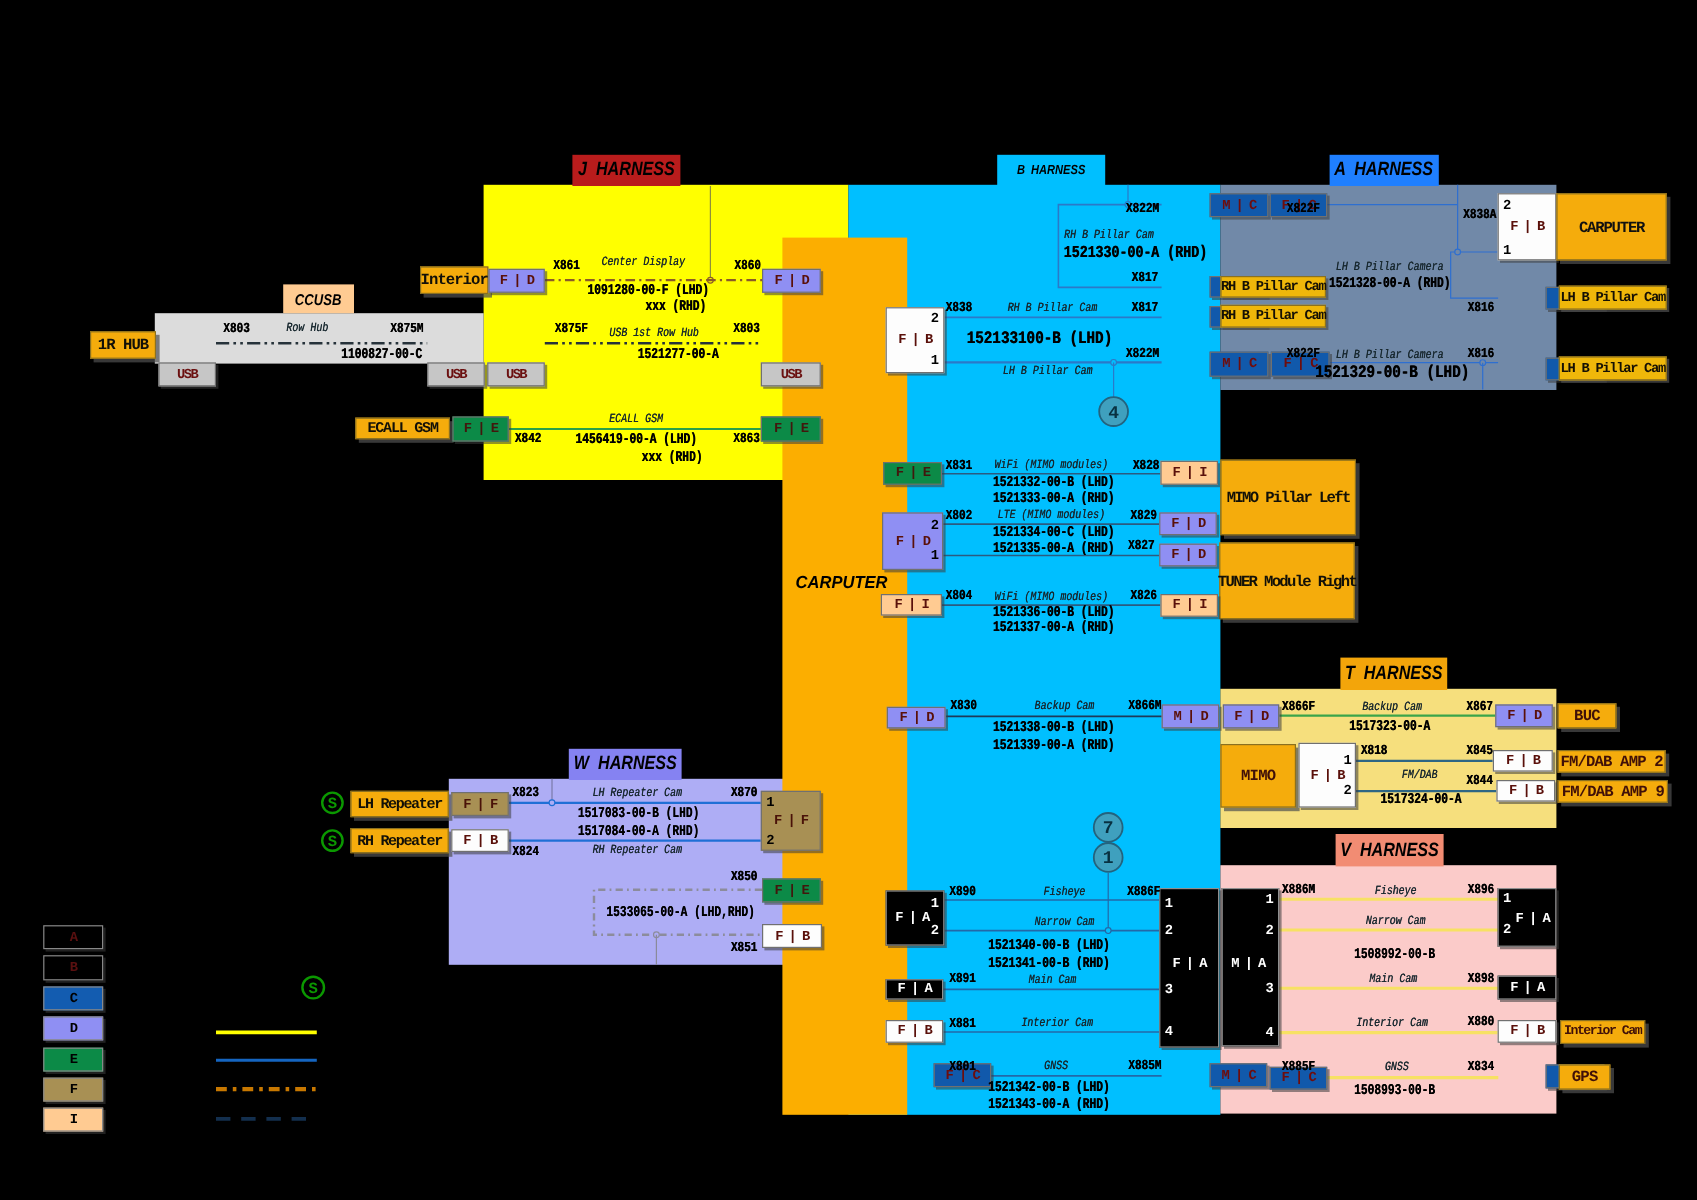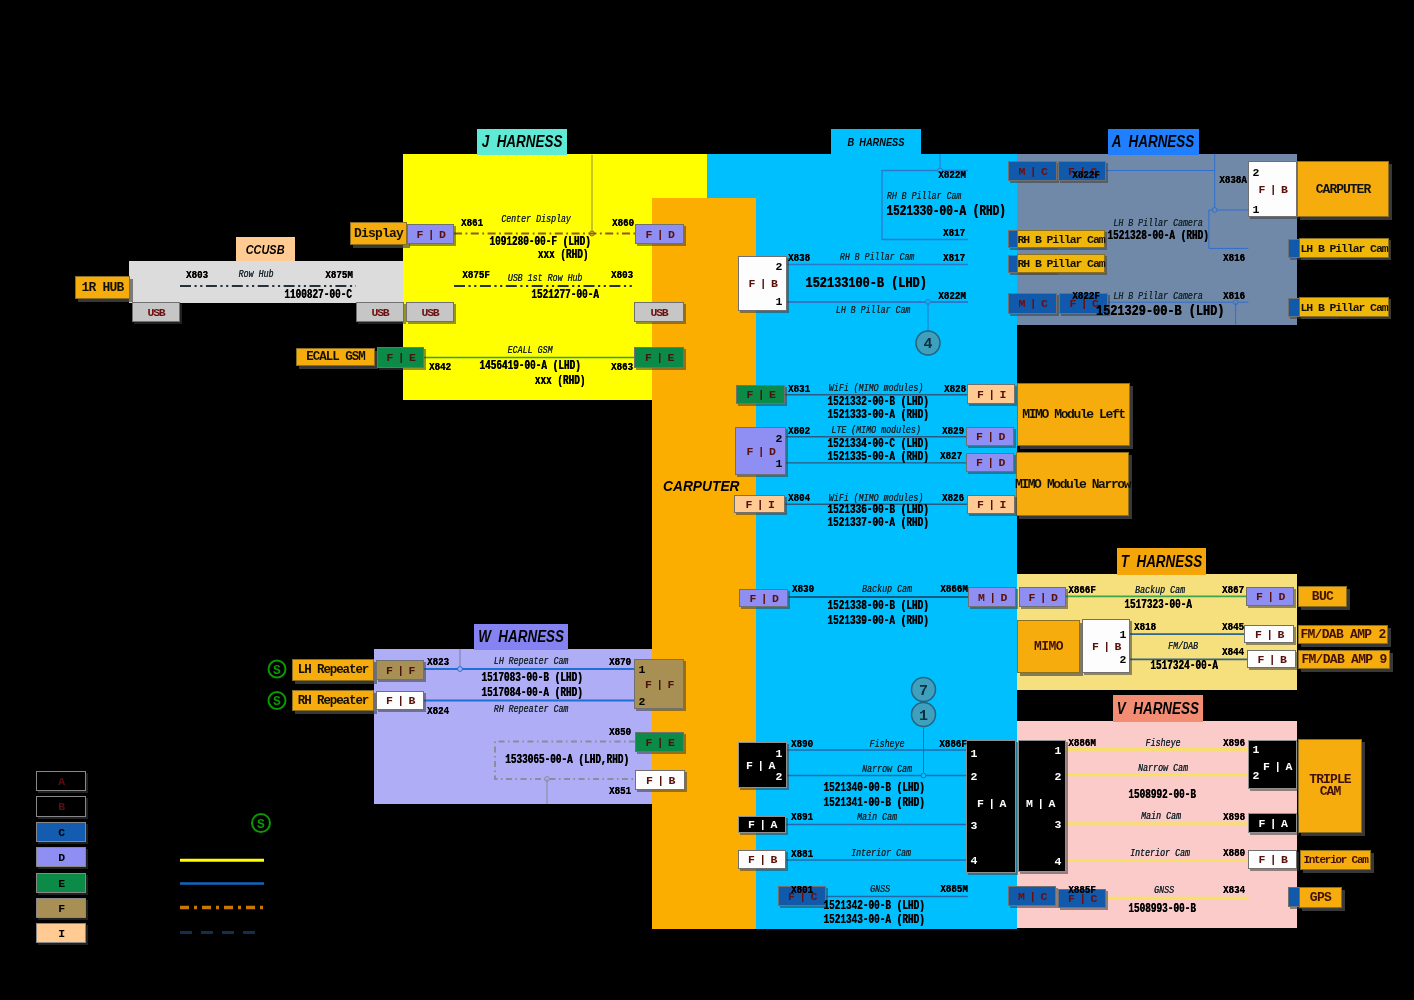--- a/index.html
+++ b/index.html
@@ -37,21 +37,21 @@
 <div id="c">
 
 <div class="b" style="left:403px;top:154px;width:304px;height:246px;background:#FFFF00;"></div>
 <div class="b" style="left:707px;top:154px;width:310px;height:775px;background:#00BFFF;"></div>
 <div class="b" style="left:1017px;top:154px;width:280px;height:171px;background:#7189A8;"></div>
 <div class="b" style="left:1017px;top:574px;width:280px;height:116px;background:#F6DF7D;"></div>
 <div class="b" style="left:1017px;top:721px;width:280px;height:207px;background:#FBCBC9;"></div>
 <div class="b" style="left:374px;top:649px;width:279px;height:155px;background:#AEADF5;"></div>
 <div class="b" style="left:129px;top:261px;width:274px;height:42px;background:#DCDCDC;"></div>
 <div class="b" style="left:652px;top:198px;width:104px;height:731px;background:#FCAE00;"></div>
-<div class="tab" style="left:477px;top:129px;width:90px;height:26px;background:#5eead4;font-size:16px;">
+<div class="tab" style="left:477px;top:129px;width:90px;height:26px;background:#b91c1c;font-size:16px;">
       <span>J  HARNESS</span>
     </div>
 <div class="tab" style="left:831px;top:129px;width:90px;height:26px;background:#00BFFF;font-size:11px;">
       <span>B  HARNESS</span>
     </div>
 <div class="tab" style="left:1108px;top:129px;width:91px;height:26px;background:#1F7FFF;font-size:16px;">
       <span>A  HARNESS</span>
     </div>
 <div class="tab" style="left:1117px;top:548px;width:89px;height:27px;background:#F3A50A;font-size:16px;">
       <span>T  HARNESS</span>
@@ -125,21 +125,21 @@
 <text x="277" y="673.5" text-anchor="middle" font-family="Liberation Mono" font-size="13" font-weight="bold" fill="#0B9800">S</text>
 <circle cx="277" cy="700.5" r="8.5" fill="none" stroke="#0B9800" stroke-width="2"></circle>
 <text x="277" y="705.0" text-anchor="middle" font-family="Liberation Mono" font-size="13" font-weight="bold" fill="#0B9800">S</text>
 <circle cx="261" cy="823" r="9" fill="none" stroke="#0B9800" stroke-width="2"></circle>
 <text x="261" y="827.5" text-anchor="middle" font-family="Liberation Mono" font-size="13" font-weight="bold" fill="#0B9800">S</text>
 <line x1="180" y1="860.3" x2="264" y2="860.3" stroke="#FFFF00" stroke-width="3"></line>
 <line x1="180" y1="883.5" x2="264" y2="883.5" stroke="#1565C0" stroke-width="2.5"></line>
 <line x1="180" y1="907.6" x2="264" y2="907.6" stroke="#C87800" stroke-width="3.5" stroke-dasharray="9 5 3 5"></line>
 <line x1="180" y1="932.4" x2="264" y2="932.4" stroke="#132F4E" stroke-width="3" stroke-dasharray="12 9"></line>
 </svg>
-<div class="obx" style="left:350px;top:222px;width:57px;height:23px;font-size:13px;letter-spacing:-0.8px;color:#121008;">Display</div>
+<div class="obx" style="left:350px;top:222px;width:57px;height:23px;font-size:13px;letter-spacing:-0.8px;color:#121008;">Interior</div>
 <div class="cx vD" style="left:407px;top:224px;width:47px;height:20px;">F | D</div>
 <div class="cx vD" style="left:635px;top:224px;width:49px;height:20px;">F | D</div>
 <div class="obx" style="left:75px;top:276px;width:55px;height:23px;font-size:13px;letter-spacing:-0.8px;color:#121008;">1R HUB</div>
 <div class="cx vU" style="left:132px;top:276px;width:48px;height:20px;">USB</div>
 <div class="cx vU" style="left:356px;top:276px;width:48px;height:20px;">USB</div>
 <div class="cx vU" style="left:406px;top:276px;width:48px;height:20px;">USB</div>
 <div class="cx vU" style="left:634px;top:276px;width:50px;height:20px;">USB</div>
 <div class="obx" style="left:296px;top:348px;width:79px;height:18px;font-size:12.5px;letter-spacing:-1.0px;color:#121008;">ECALL GSM</div>
 <div class="cx vE" style="left:377px;top:347px;width:47px;height:21px;">F | E</div>
 <div class="cx vE" style="left:634px;top:347px;width:50px;height:21px;">F | E</div>
@@ -157,27 +157,27 @@
 <div class="cx vB" style="left:1248px;top:161px;width:49px;height:56px;">F | B</div>
 <div class="t num" style="left:1256px;top:171.5px;">2</div>
 <div class="t num" style="left:1256px;top:208.5px;">1</div>
 <div class="obx" style="left:1297px;top:161px;width:92px;height:56px;font-size:13px;letter-spacing:-1.0px;color:#111;">CARPUTER</div>
 <div class="cx vC" style="left:1248px;top:239px;width:49px;height:19px;">F | C</div>
 <div class="gbx" style="left:1299px;top:238px;width:90px;height:20px;">LH B Pillar Cam</div>
 <div class="cx vC" style="left:1248px;top:298px;width:49px;height:19px;">F | C</div>
 <div class="gbx" style="left:1299px;top:297px;width:90px;height:20px;">LH B Pillar Cam</div>
 <div class="cx vE" style="left:736px;top:385px;width:49px;height:19px;">F | E</div>
 <div class="cx vI" style="left:967px;top:384px;width:48px;height:20px;">F | I</div>
-<div class="obx" style="left:1017px;top:383px;width:113px;height:63px;font-size:13px;letter-spacing:-1.4px;color:#121008;">MIMO Module Left</div>
+<div class="obx" style="left:1017px;top:383px;width:113px;height:63px;font-size:13px;letter-spacing:-1.4px;color:#121008;">MIMO Pillar Left</div>
 <div class="cx vD" style="left:735px;top:427px;width:51px;height:48px;">F | D</div>
 <div class="t num" style="left:779px;top:437.5px;">2</div>
 <div class="t num" style="left:779px;top:462.5px;">1</div>
 <div class="cx vD" style="left:966px;top:427px;width:48px;height:19px;">F | D</div>
 <div class="cx vD" style="left:966px;top:453px;width:48px;height:19px;">F | D</div>
-<div class="obx" style="left:1016px;top:452px;width:113px;height:64px;font-size:13px;letter-spacing:-1.4px;color:#121008;">MIMO Module Narrow</div>
+<div class="obx" style="left:1016px;top:452px;width:113px;height:64px;font-size:13px;letter-spacing:-1.4px;color:#121008;">TUNER Module Right</div>
 <div class="cx vI" style="left:734px;top:495px;width:51px;height:18px;">F | I</div>
 <div class="cx vI" style="left:967px;top:495px;width:48px;height:19px;">F | I</div>
 <div class="cx vD" style="left:739px;top:589px;width:49px;height:18px;">F | D</div>
 <div class="cx vD" style="left:968px;top:587px;width:48px;height:20px;">M | D</div>
 <div class="cx vD" style="left:1019px;top:587px;width:47px;height:20px;">F | D</div>
 <div class="cx vD" style="left:1246px;top:587px;width:48px;height:19px;">F | D</div>
 <div class="obx" style="left:1298px;top:586px;width:49px;height:21px;font-size:13px;letter-spacing:-0.6px;">BUC</div>
 <div class="obx" style="left:1017px;top:620px;width:63px;height:53px;font-size:13px;letter-spacing:-0.6px;">MIMO</div>
 <div class="cx vB" style="left:1082px;top:619px;width:48px;height:54px;">F | B</div>
 <div class="t num" style="left:1123px;top:634px;">1</div>
@@ -203,21 +203,20 @@
 <div class="t num" style="left:1058px;top:824px;color:#fff;">3</div>
 <div class="t num" style="left:1058px;top:860.5px;color:#fff;">4</div>
 <div class="cx vA" style="left:738px;top:816px;width:48px;height:17px;">F | A</div>
 <div class="cx vB" style="left:738px;top:850px;width:48px;height:19px;">F | B</div>
 <div class="cx vC" style="left:738px;top:886px;width:48px;height:20px;">F | C</div>
 <div class="cx vC" style="left:968px;top:886px;width:48px;height:20px;">M | C</div>
 <div class="cx vA" style="left:1248px;top:740px;width:49px;height:49px;"></div>
 <div class="t num" style="left:1277px;top:765.5px;color:#fff;letter-spacing:-1.3px;">F | A</div>
 <div class="t num" style="left:1256px;top:749px;color:#fff;">1</div>
 <div class="t num" style="left:1256px;top:775px;color:#fff;">2</div>
-<div class="obx" style="left:1298px;top:739px;width:64px;height:94px;font-size:13px;letter-spacing:-0.9px;flex-direction:column;line-height:12.5px;align-items:center;text-align:center;">TRIPLE<br>CAM</div>
 <div class="cx vA" style="left:1248px;top:813px;width:49px;height:20px;">F | A</div>
 <div class="cx vB" style="left:1248px;top:850px;width:49px;height:19px;">F | B</div>
 <div class="obx" style="left:1300px;top:850px;width:71px;height:20px;font-size:11px;letter-spacing:-1.25px;">Interior Cam</div>
 <div class="cx vC" style="left:1018px;top:889px;width:48px;height:19px;">F | C</div>
 <div class="cx vC" style="left:1248px;top:887px;width:49px;height:20px;">M | C</div>
 <div class="obx" style="left:1299px;top:887px;width:43px;height:21px;font-size:13px;letter-spacing:-0.6px;">GPS</div>
 <div class="obx" style="left:292px;top:659px;width:82px;height:22px;font-size:12.5px;letter-spacing:-1.1px;color:#121008;">LH Repeater</div>
 <div class="cx vF" style="left:376px;top:660px;width:48px;height:20px;">F | F</div>
 <div class="cx vF" style="left:634px;top:659px;width:50px;height:50px;">F | F</div>
 <div class="t num" style="left:642px;top:669px;">1</div>

